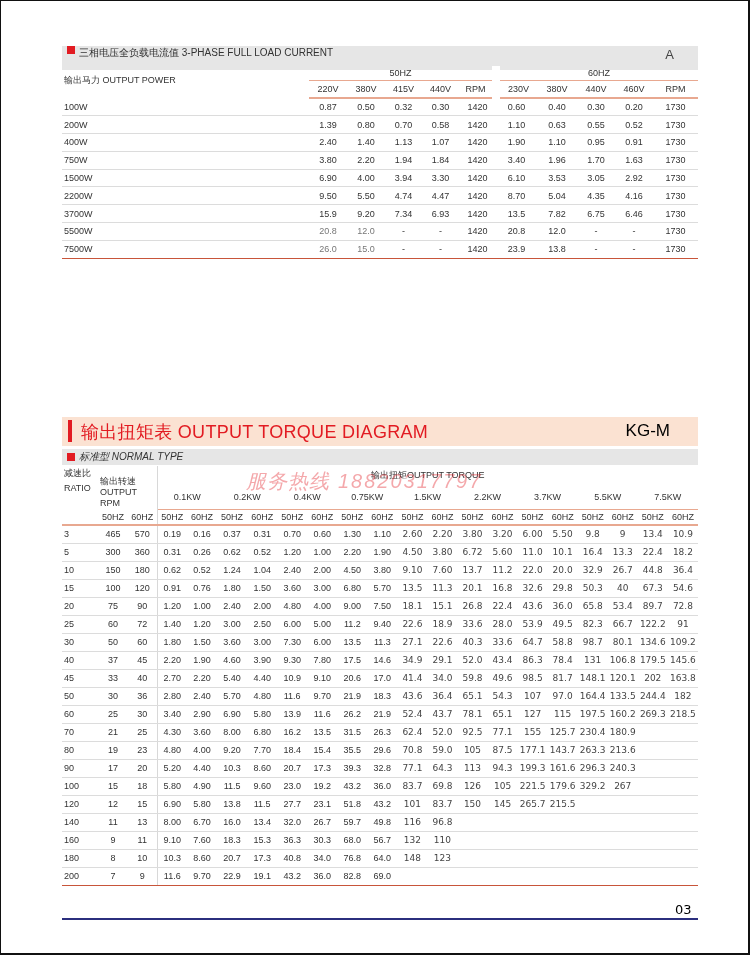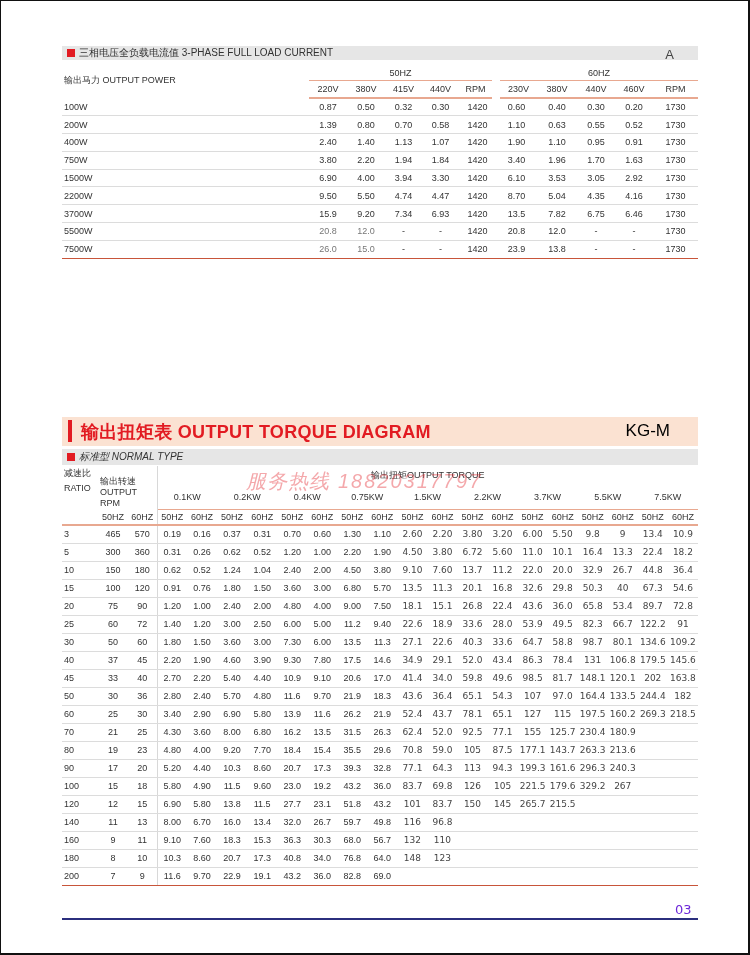--- a/index.html
+++ b/index.html
@@ -1,60 +1,60 @@
 <!DOCTYPE html>
 <html><head>
 <meta charset="utf-8">
 <style>
   * { box-sizing: border-box; margin: 0; padding: 0; }
   html, body { width: 750px; height: 955px; background: #ffffff; overflow: hidden; }
   body { font-family: "Liberation Sans", "DejaVu Sans", sans-serif; color: #333; position: relative; }
   .frame { position: absolute; left: 0; top: 0; width: 750px; height: 955px; border: 1px solid #111; border-right-width: 2px; border-bottom-width: 2px; }
 
   
-  .sec1-bar { position: absolute; left: 62px; top: 46px; width: 636px; height: 14px; background: #e6e6e6; display: flex; align-items: center; }
+  .sec1-bar { position: absolute; left: 62px; top: 46px; width: 636px; height: 24px; background: #e6e6e6; display: flex; }
   .sq { width: 8px; height: 8px; background: #e21b22; margin-left: 5px; margin-right: 4px; flex: none; }
   .sec1-title { font-size: 10px; color: #333; }
   .sec1-unit { position: absolute; right: 24px; top: 0; font-size: 13px; color: #444; line-height: 18px; }
 
   table { border-collapse: collapse; position: absolute; table-layout: fixed; }
   td { font-size: 9px; color: #333; white-space: nowrap; }
 
   .t1 { left: 62px; top: 66px; width: 636px; }
   .t1 td { height: 17.8px; text-align: center; border-bottom: 1px solid #dcdcdc; }
   .t1 .lbl { text-align: left; padding-left: 2px; }
   .t1 .hz { font-size: 9px; height: 14px; border-bottom: 1px solid #e8a890; }
   .t1 .v { height: 18px; border-bottom: 2px solid #e8a890; }
   .t1 .gap { border-bottom: none; }
   .t1 tr.last td { border-bottom: 1px solid #c8553a; }
   .t1 td.dim { color: #777; }
 
   
   .sec2-head { position: absolute; left: 62px; top: 417px; width: 636px; height: 29px; background: #fbe2d2; }
   .sec2-vbar { position: absolute; left: 6px; top: 3px; width: 4px; height: 22px; background: #e21b22; }
-  .sec2-title { position: absolute; left: 19px; top: 3px; font-size: 18px; color: #e21b22; letter-spacing: 0.3px; font-weight: bold; }
+  .sec2-title { position: absolute; left: 19px; top: 3px; font-size: 18px; color: #e21b22; letter-spacing: 0.3px; }
   .sec2-model { position: absolute; right: 28px; top: 4px; font-size: 17px; color: #000000; }
   .sec2-bar { position: absolute; left: 62px; top: 449px; width: 636px; height: 16px; background: #e6e6e6; display: flex; align-items: center; font-style: italic; }
 
   .t2 { left: 62px; top: 466px; width: 636px; }
   .t2 td { font-size: 9px; text-align: center; height: 18px; border-bottom: 1px solid #dcdcdc; padding: 0; }
   .t2 .head td { border-bottom: none; }
   .t2 .kwrow td.kw { border-bottom: 1px solid #e8a890; }
   .t2 .hzrow td { height: 16px; border-bottom: 2px solid #e8a890; }
   .t2 td.ratio { text-align: left; padding-left: 2px; }
   .t2 td.sep { border-right: 1px solid #d8d8d8; }
   .t2 .data td.tq { color: #444; font-family: "DejaVu Sans", sans-serif; font-size: 9px; }
   .t2 tr.last td { border-bottom: 1px solid #c8553a; }
   .hl { text-align: left !important; padding-left: 2px !important; vertical-align: top; line-height: 11px; margin-top: 32px; }
 
   .watermark { position: absolute; left: 246px; top: 468px; font-size: 20px; font-style: italic; color: rgba(226,27,34,0.38); letter-spacing: 1px; pointer-events: none; white-space: nowrap; }
   .watermark .num { font-size: 20px; letter-spacing: 2px; margin-left: 8px; }
 
   .page-line { position: absolute; left: 62px; top: 918px; width: 636px; height: 2px; background: #2b2f7e; }
-  .page-num { position: absolute; left: 675px; top: 902px; font-size: 13px; color: #6d28d9; font-family: "DejaVu Sans", sans-serif; }
+  .page-num { position: absolute; left: 675px; top: 902px; font-size: 13px; color: #000000; font-family: "DejaVu Sans", sans-serif; }
 </style>
 </head>
 <body>
 
 <div class="frame"></div>
 
 <div class="sec1-bar">
   <span class="sq"></span>
   <span class="sec1-title">三相电压全负载电流值 3-PHASE FULL LOAD CURRENT</span>
   <span class="sec1-unit">A</span>

